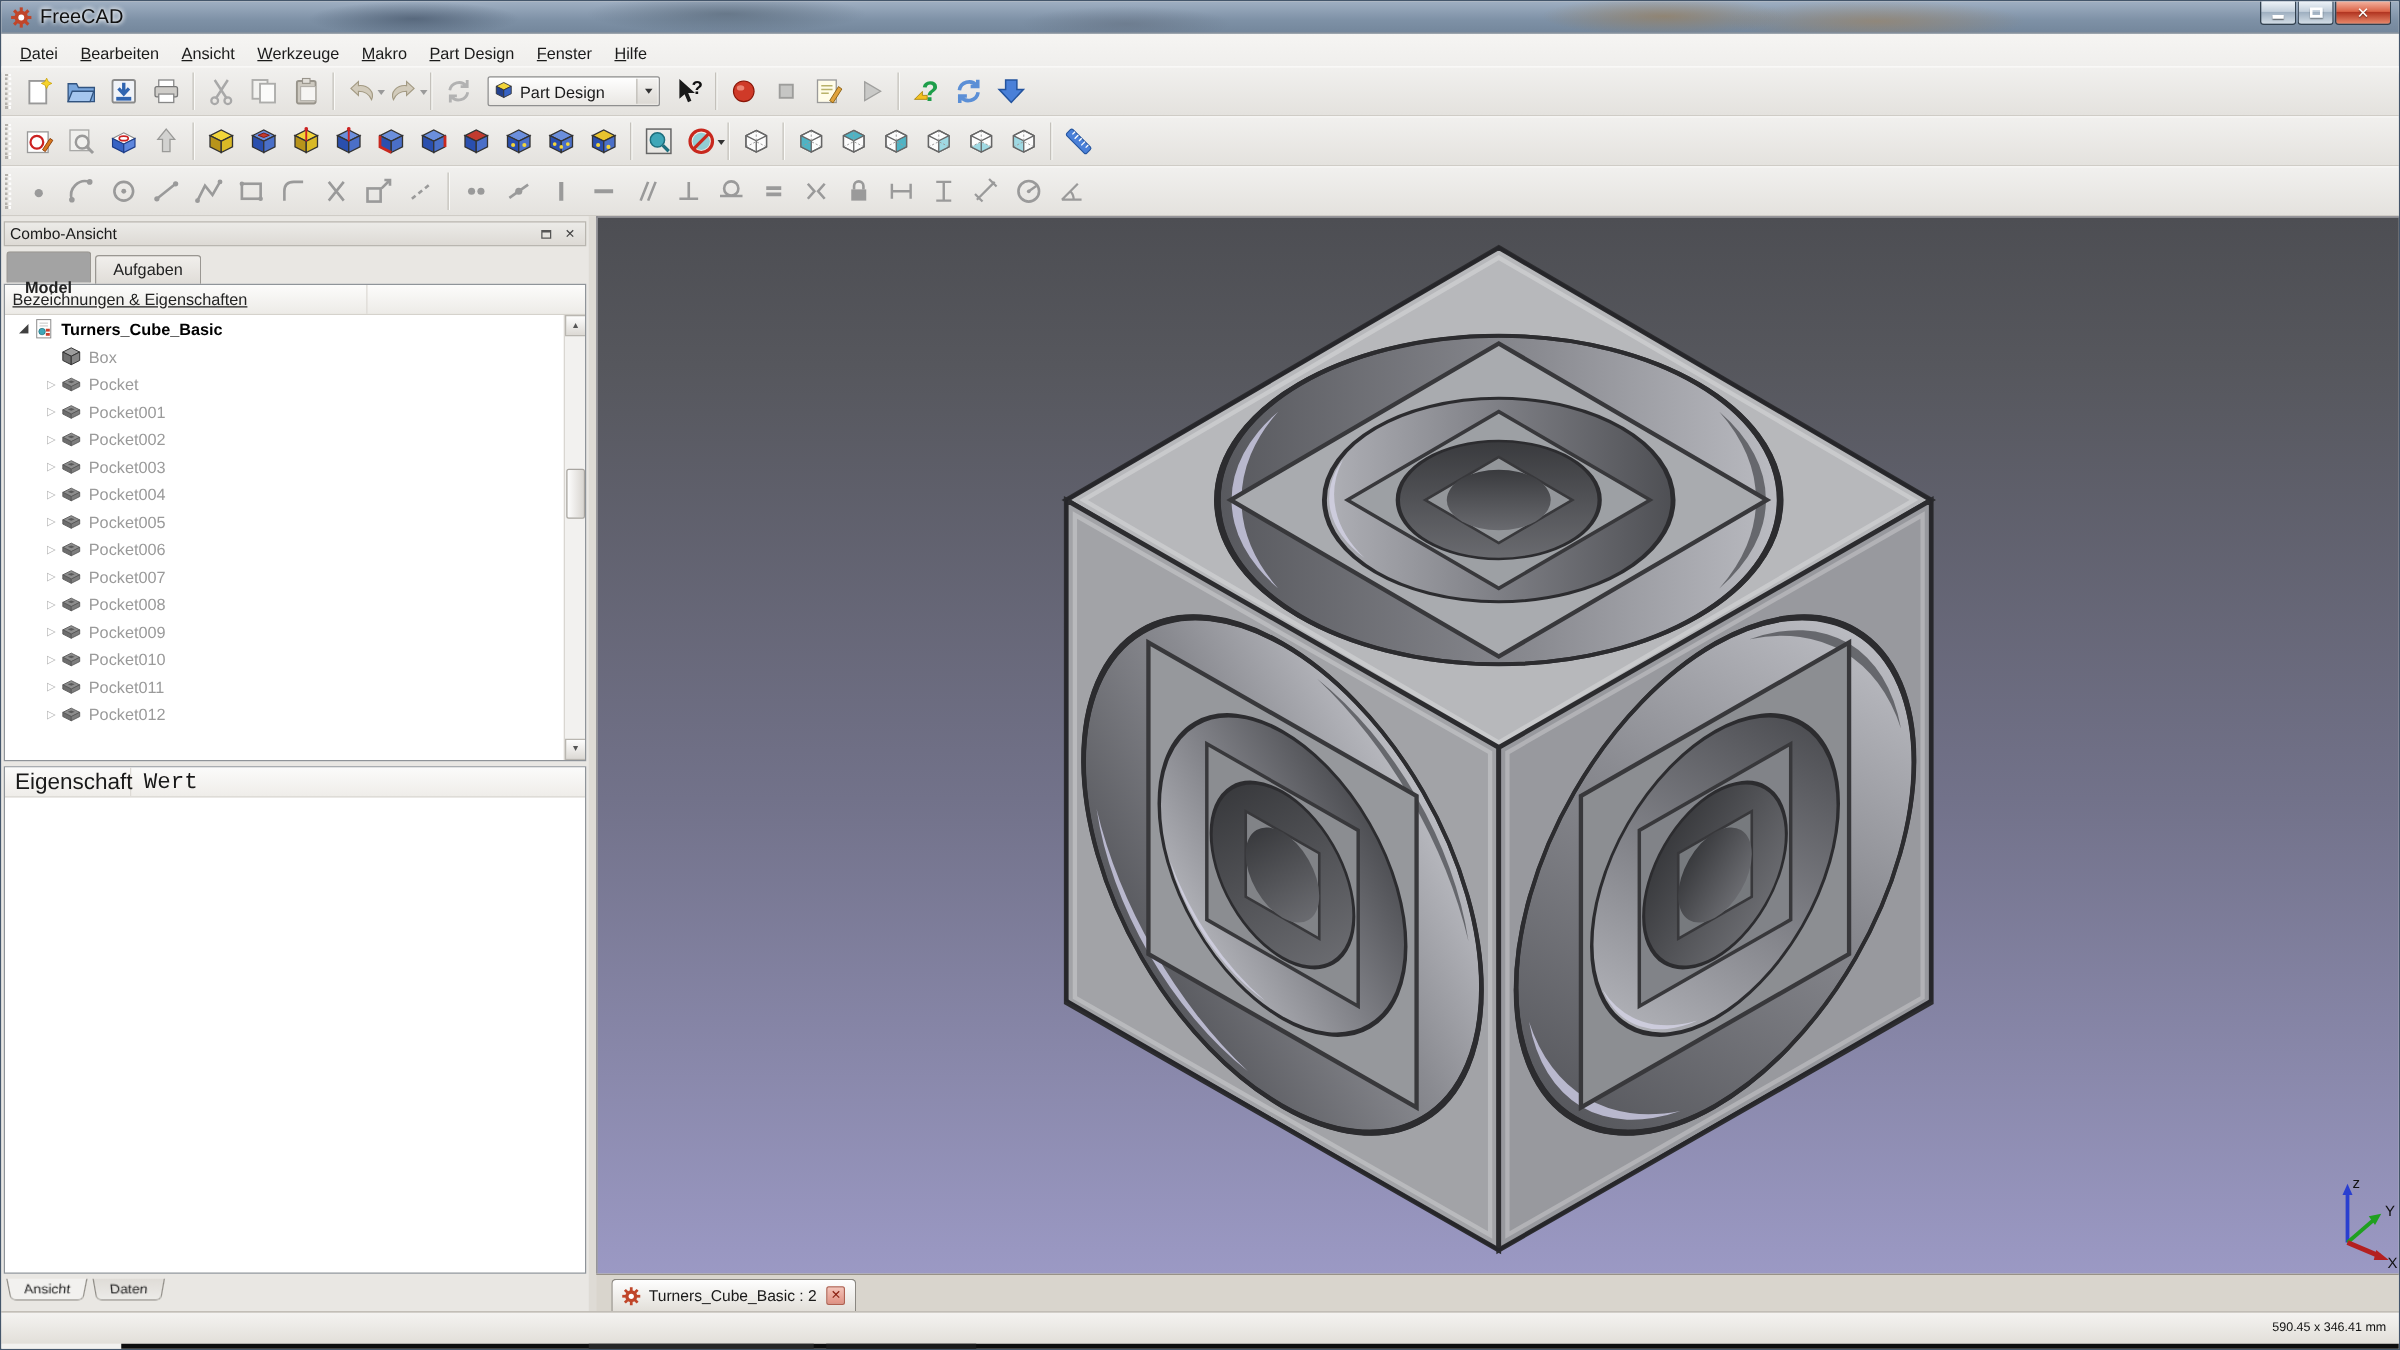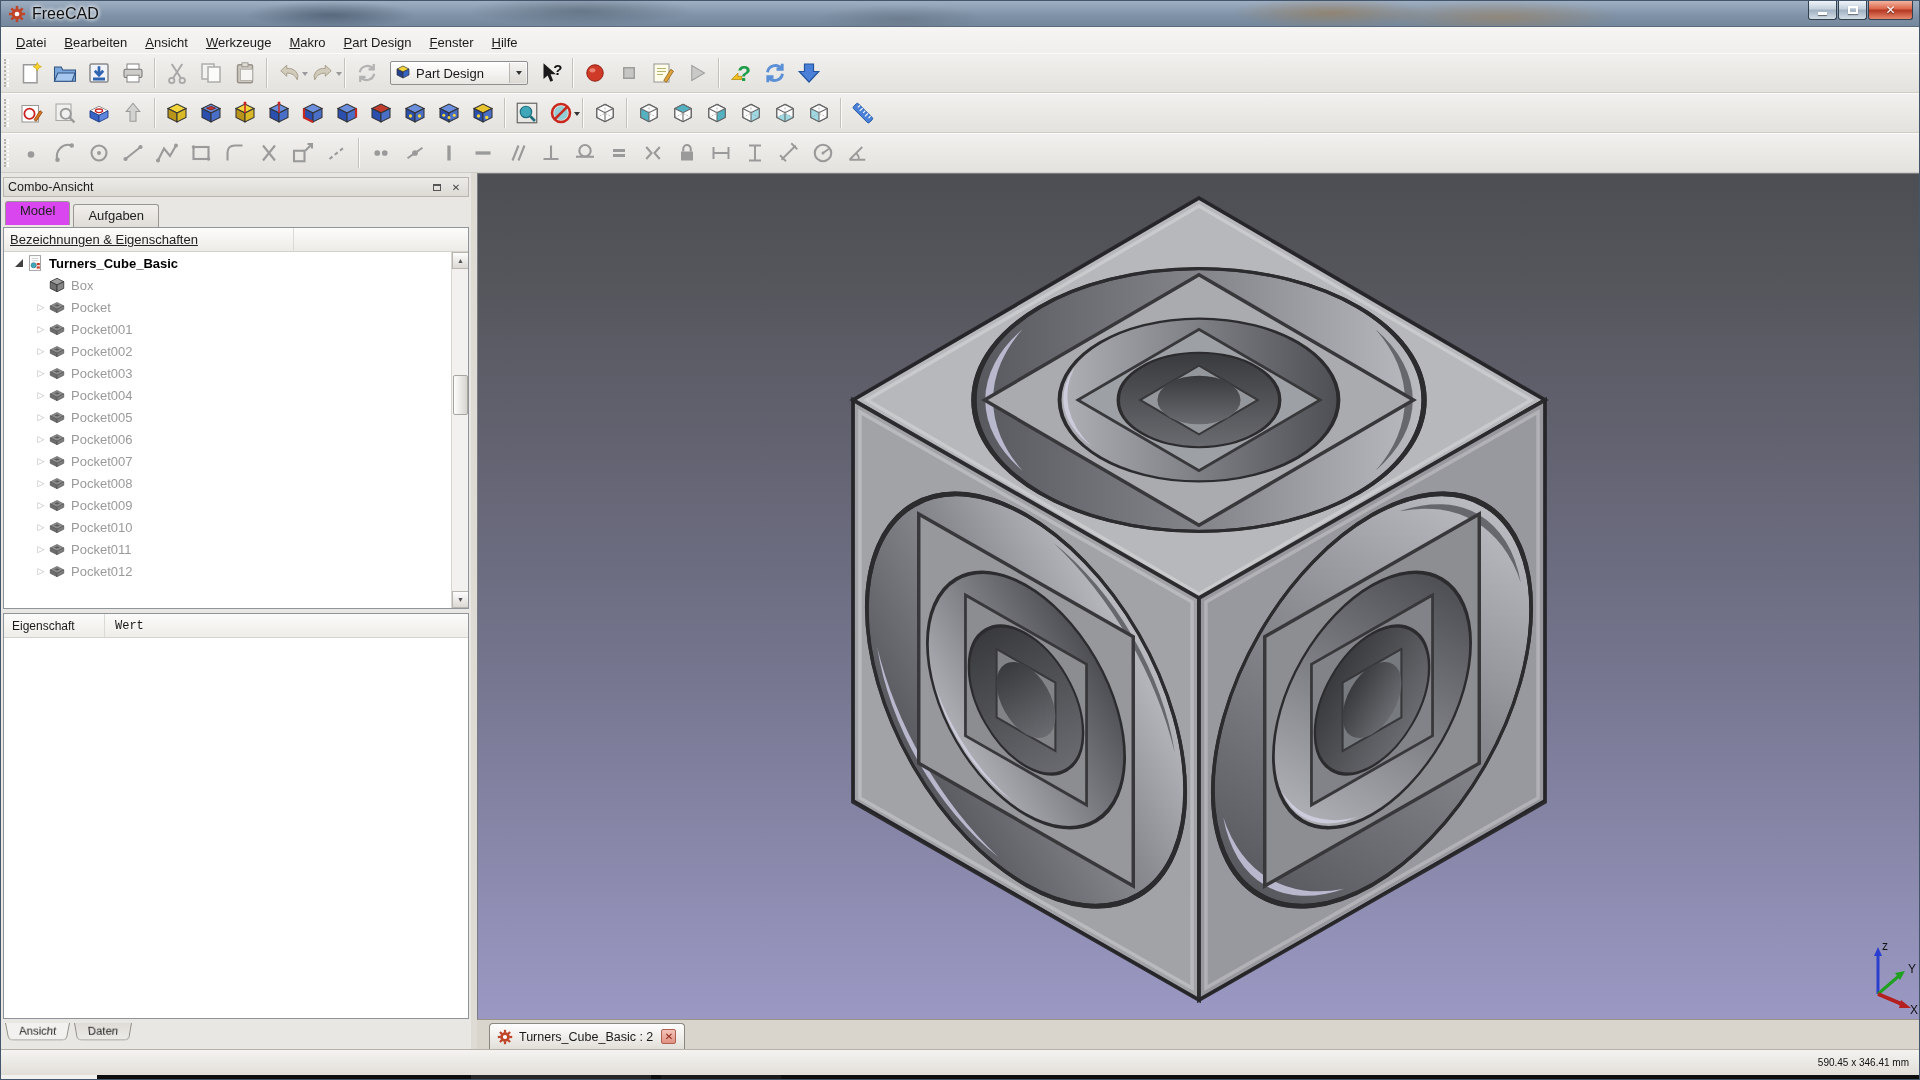--- a/index.html
+++ b/index.html
@@ -87,21 +87,21 @@
   }
   #dock-header .spacer { flex:1; }
   .dock-btn { width:16px; height:14px; display:flex; align-items:center; justify-content:center; margin-left:3px; color:#444; font-size:10px; }
   .float-glyph { width:8px; height:7px; border:1px solid #555; border-top:2px solid #555; }
   .tabs-row { position:absolute; left:4px; top:28px; height:24px; display:flex; }
   .tab {
     padding:3px 14px 4px; font-size:13px; border:1px solid #9a9792; border-bottom:none;
     border-radius:3px 3px 0 0; background:linear-gradient(#f1efec,#dfdcd7);
     margin-right:3px; position:relative; top:3px; color:#222;
   }
-  .tab.active { background:#d946ef; top:0; padding-top:1px; z-index:2; }
+  .tab.active { background:#a3a3a3; top:0; padding-top:20px; z-index:2;font-weight:bold; }
   
   #treebox {
     position:absolute; left:2px; top:54px; width:466px; height:382px;
     background:#fff; border:1px solid #8f9499; overflow:hidden;
   }
   #tree-header {
     height:24px; background:linear-gradient(#fcfcfb,#edebe7); border-bottom:1px solid #d5d2cc;
     display:flex; align-items:center; font-size:13px; color:#222;
   }
   #tree-header .col1 { width:290px; padding-left:6px; border-right:1px solid #dddad5; height:100%; display:flex; align-items:center;text-decoration:underline;}
@@ -119,21 +119,21 @@
     background:#f2f1ef; border-left:1px solid #d9d6d1;
   }
   .sbtn { position:absolute; left:0; width:17px; height:17px; background:linear-gradient(#fdfdfd,#dcd9d4); border:1px solid #b9b6b0; display:flex; align-items:center; justify-content:center; font-size:7px; color:#555; }
   #sb-up { top:0; } #sb-down { bottom:0; }
   #sb-thumb { position:absolute; left:1px; top:123px; width:15px; height:40px; background:linear-gradient(90deg,#fdfdfd,#d8d5d0); border:1px solid #a8a5a0; border-radius:2px; }
   
   #propbox {
     position:absolute; left:2px; top:440px; width:466px; height:406px;
     background:#fff; border:1px solid #8f9499;
   }
-  #prop-header { height:24px; background:linear-gradient(#fbfbfa,#efede9); border-bottom:1px solid #d5d2cc; display:flex; font-size:12px; align-items:center; }
+  #prop-header { height:24px; background:linear-gradient(#fbfbfa,#efede9); border-bottom:1px solid #d5d2cc; display:flex; font-size:18px; align-items:center; }
   #prop-header .pc1 { width:101px; padding-left:8px; border-right:1px solid #dddad5; height:100%; display:flex; align-items:center; }
   #prop-header .pc2 { padding-left:10px;font-family:Liberation Mono, monospace; }
   
   #bottom-tabs { position:absolute; left:4px; top:850px; display:flex; }
   .btab {
     padding:2px 12px 3px; font-size:12px; border:1px solid #8f8c86; border-top:none;
     border-radius:0 0 5px 5px; background:linear-gradient(#dfdcd7,#ecebe8); margin-right:4px; color:#222;
     transform:perspective(40px) rotateX(-14deg); transform-origin:top;
   }
   .btab.active { background:#f2f1ef; }

